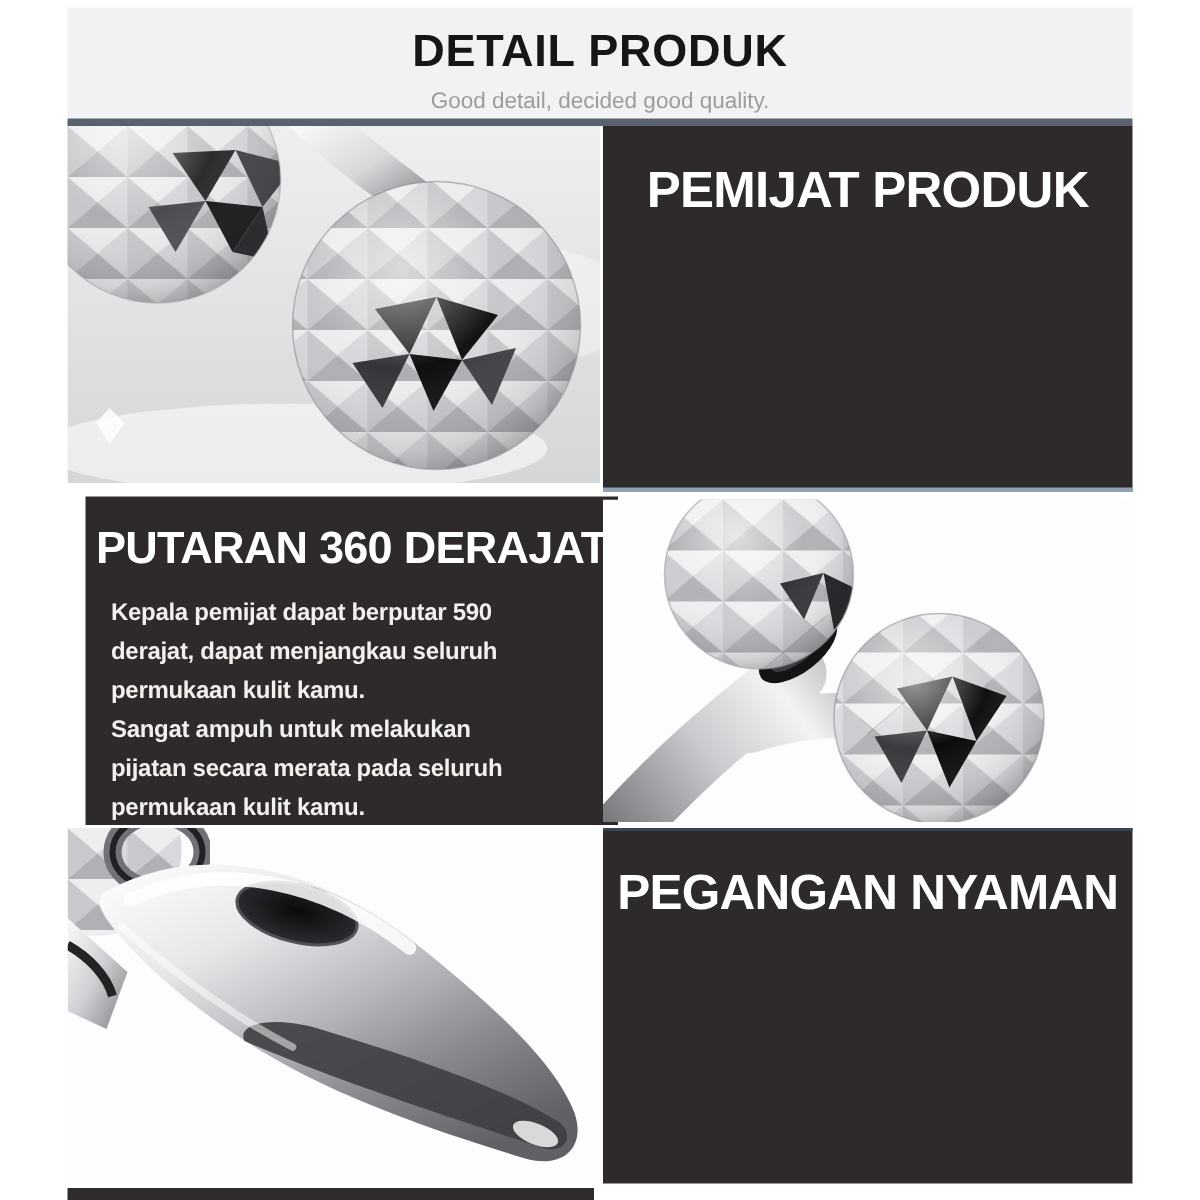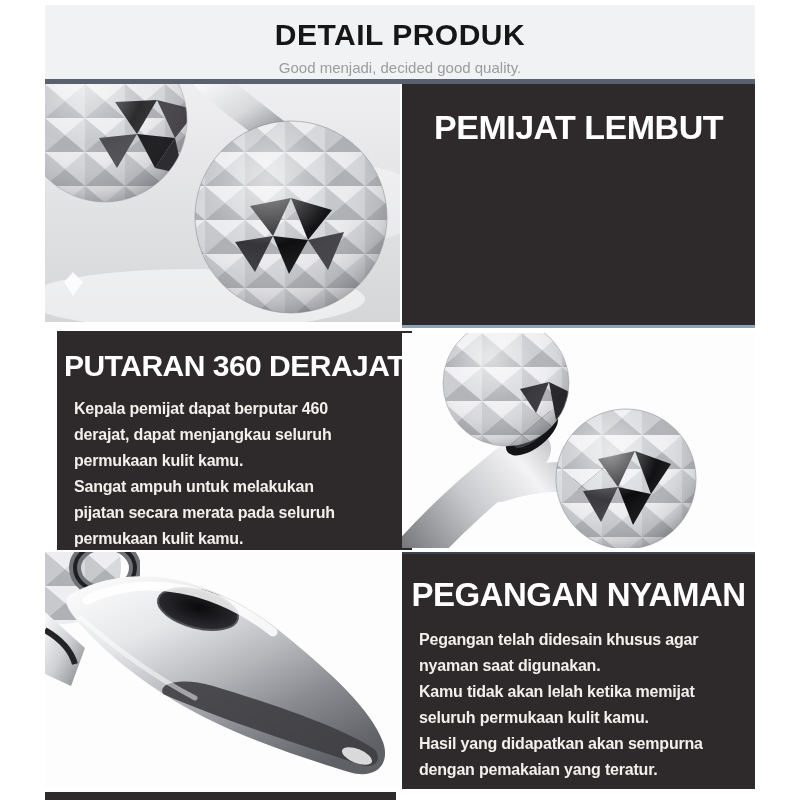--- a/index.html
+++ b/index.html
@@ -54,21 +54,21 @@
     background:#2f2b2c;
   }
 </style>
 </head>
 <body>
 
 <div class="page">
 
   <header class="hdr">
     <h1>DETAIL PRODUK</h1>
-    <p>Good menjadi, decided good quality.</p>
+    <p>Good detail, decided good quality.</p>
   </header>
   <div class="hdr-rule"></div>
 
   <figure class="photo photo1">
     <svg width="355" height="238" viewBox="0 0 355 238" xmlns="http://www.w3.org/2000/svg">
       <defs>
         <linearGradient id="p1-bg" x1="0" y1="0" x2="0" y2="1">
           <stop offset="0" stop-color="#efeff1"></stop>
             <stop offset="1" stop-color="#d5d6d8"></stop>
         </linearGradient>
@@ -119,26 +119,26 @@
         <polygon points="228,152 263,156 244,190" fill="#0e0e10"></polygon>
         <polygon points="263,156 299,148 283,186" fill="#3d3c40"></polygon>
         <polygon points="190,158 228,152 210,188" fill="#353438"></polygon>
         <circle cx="246" cy="133" r="96" fill="url(#p1-shade)"></circle>
       </g>
       <circle cx="246" cy="133" r="96" fill="none" stroke="#8e8f93" stroke-opacity="0.6"></circle>
     </svg>
   </figure>
 
   <section class="panel s1">
-    <h2 class="p-h">PEMIJAT LEMBUT</h2>
+    <h2 class="p-h">PEMIJAT PRODUK</h2>
   </section>
 
   <section class="panel s2">
     <h2 class="p-h">PUTARAN 360 DERAJAT</h2>
-    <p class="p-b">Kepala pemijat dapat berputar 460
+    <p class="p-b">Kepala pemijat dapat berputar 590
 derajat, dapat menjangkau seluruh
 permukaan kulit kamu.
 Sangat ampuh untuk melakukan
 pijatan secara merata pada seluruh
 permukaan kulit kamu.</p>
   </section>
 
   <figure class="photo photo2">
     <svg width="353" height="215" viewBox="0 0 353 215" xmlns="http://www.w3.org/2000/svg">
       <defs>
@@ -233,23 +233,17 @@
       <path d="M 118,142 C 178,168 252,192 316,213 C 331,218 338,206 329,197 C 298,176 228,152 168,134 C 138,125 112,130 118,142 Z" fill="#3e3e43" opacity="0.9"></path>
       <ellipse cx="153" cy="57" rx="41" ry="19" transform="rotate(14 153 57)" fill="url(#p3-hole)" stroke="#515156" stroke-width="2"></ellipse>
       <path d="M 42,48 C 102,20 172,36 228,80" stroke="#ffffff" stroke-width="9" opacity="0.85" fill="none" stroke-linecap="round"></path>
       <path d="M 36,66 C 70,96 108,124 150,146" stroke="#ffffff" stroke-width="5" opacity="0.5" fill="none" stroke-linecap="round"></path>
       <ellipse cx="312" cy="204" rx="16" ry="7" transform="rotate(22 312 204)" fill="#ffffff" opacity="0.8"></ellipse>
     </svg>
   </figure>
 
   <section class="panel s3">
     <h2 class="p-h">PEGANGAN NYAMAN</h2>
-    <p class="p-b">Pegangan telah didesain khusus agar
-nyaman saat digunakan.
-Kamu tidak akan lelah ketika memijat
-seluruh permukaan kulit kamu.
-Hasil yang didapatkan akan sempurna
-dengan pemakaian yang teratur.</p>
   </section>
 
   <div class="bottom-strip"></div>
 
 </div>
 
 </body></html>

